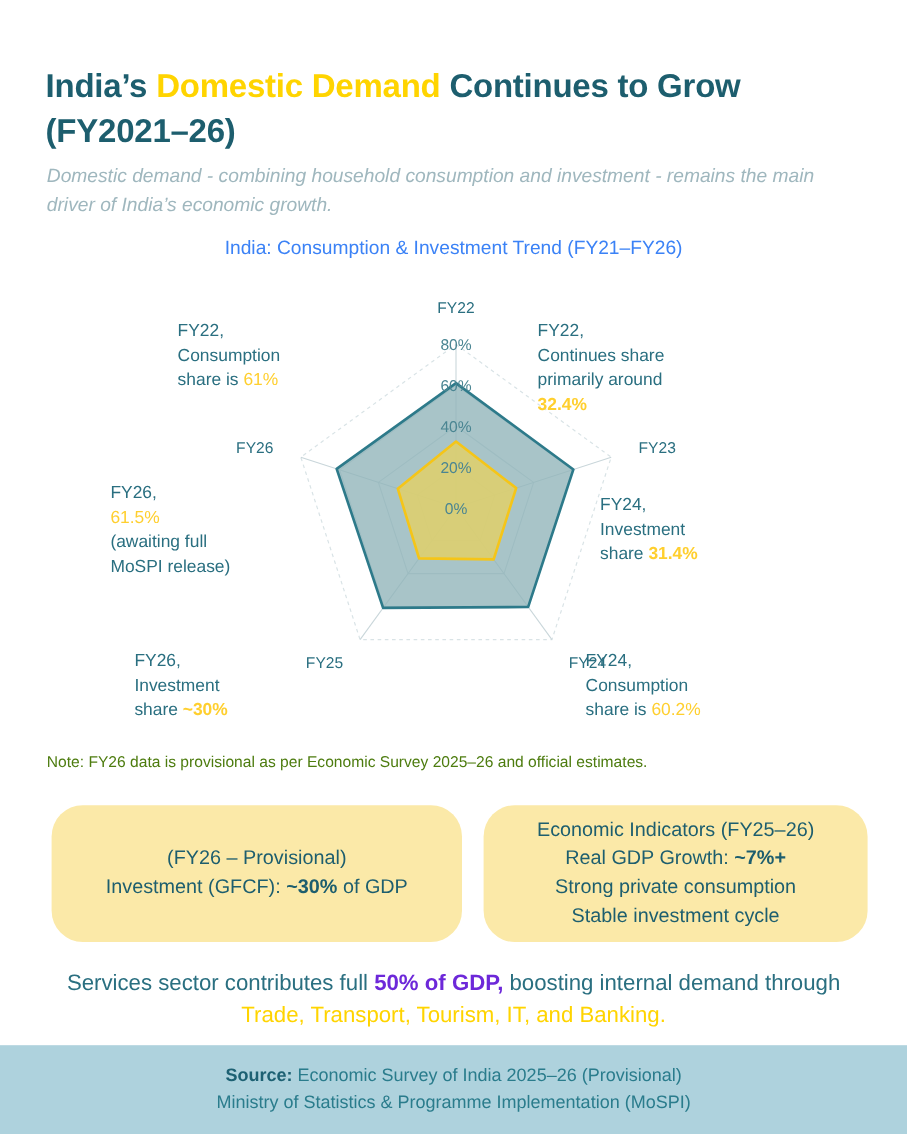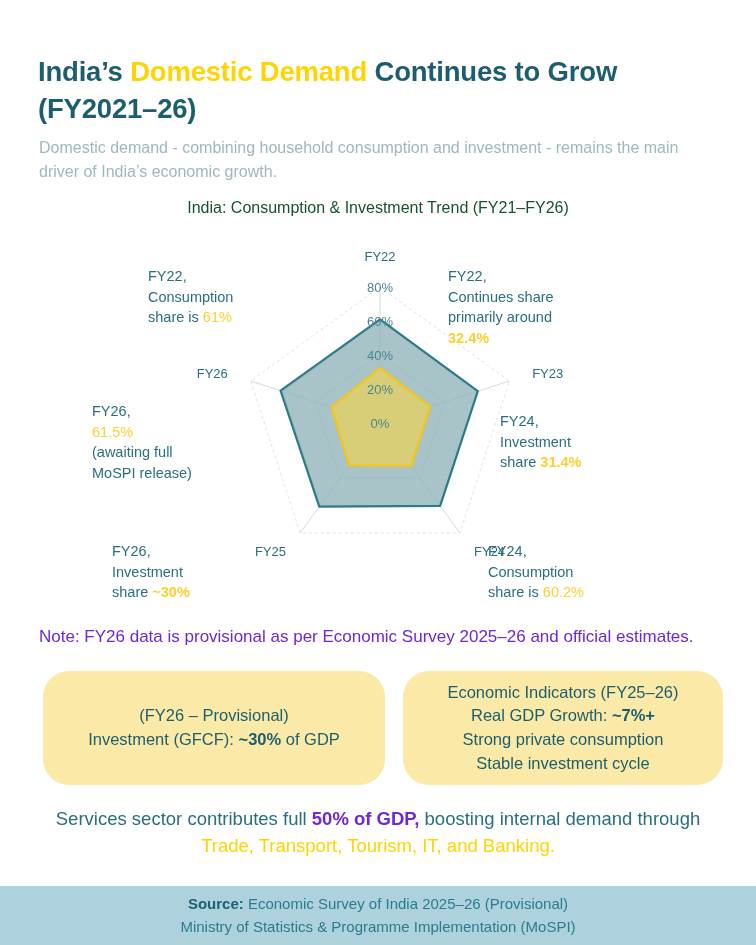--- a/index.html
+++ b/index.html
@@ -25,46 +25,46 @@
 
   
   .title {
     position: absolute; left: 38px; top: 54px; width: 660px;
     font-size: 27.5px; font-weight: bold; line-height: 1.33;
     color: #1d5e6e; letter-spacing: -0.2px;
   }
   .title .hl { color: #ffd400; }
   .subtitle {
     position: absolute; left: 39px; top: 136px; width: 680px;
-    font-size: 16px; line-height: 1.52; color: #9fb7be;
+    font-size: 16px; line-height: 1.52; color: #9fb7be; font-style: italic;
   }
 
   
   .chart-area { position: absolute; left: 0; top: 196px; width: 756px; height: 430px; }
   .chart-title {
     position: absolute; left: 0; top: 0; width: 756px; text-align: center;
-    font-size: 16px; line-height: 1.45; color: #14532d;
+    font-size: 16px; line-height: 1.45; color: #3b82f6;
   }
   svg.radar { position: absolute; left: 0; top: 0; width: 756px; height: 430px; }
 
   .ann { position: absolute; text-align: left; font-size: 14.5px; line-height: 1.42; color: #2a6f80; }
   .ann .y { color: #ffcf2e; }
   .ann .yb { color: #ffcf2e; font-weight: bold; }
 
   .ann-fy22c { left: 148px; top: 70px;  width: 176px; }
   .ann-fy22i { left: 448px; top: 70px;  width: 200px; }
   .ann-fy24i { left: 500px; top: 215px; width: 190px; }
   .ann-fy24c { left: 488px; top: 345px; width: 190px; }
   .ann-fy26p { left: 92px;  top: 205px; width: 196px; }
   .ann-fy26i { left: 112px; top: 345px; width: 184px; }
 
   
   .note {
     position: absolute; left: 39px; top: 627px; width: 690px;
-    font-size: 17px; color: #6d28d9;
+    font-size: 13px; color: #4d7c0f;
   }
 
   
   .cards { position: absolute; left: 5px; top: 671px; width: 756px; height: 116px; }
   .card {
     position: absolute; top: 0; height: 114px;
     background: #fbe9a8; border-radius: 26px;
     display: flex; flex-direction: column; align-items: center; justify-content: center;
     color: #1d5e6e; font-size: 16.5px; line-height: 1.44; text-align: center;
   }
@@ -75,21 +75,21 @@
   
   .services {
     position: absolute; left: 48px; top: 806px; width: 660px; text-align: center;
     font-size: 18.5px; line-height: 1.45; color: #2a6f80;
   }
   .services .b  { font-weight: bold; color: #6d28d9; }
   .services .yb { font-weight: normal; color: #ffd400; margin-top: 11px; }
 
   
   .footer {
-    position: absolute; left: 0; bottom: 0; width: 756px; height: 59px;
+    position: absolute; left: 0; bottom: 0; width: 756px; height: 74px;
     background: #aed2dd; display: flex; flex-direction: column;
     align-items: center; justify-content: center;
     font-size: 15px; line-height: 1.5; color: #2a7c8c; text-align: center;
   }
   .footer b { font-weight: bold; color: #1d6173; }
 </style>
 </head>
 <body>
 
 <div class="page">

